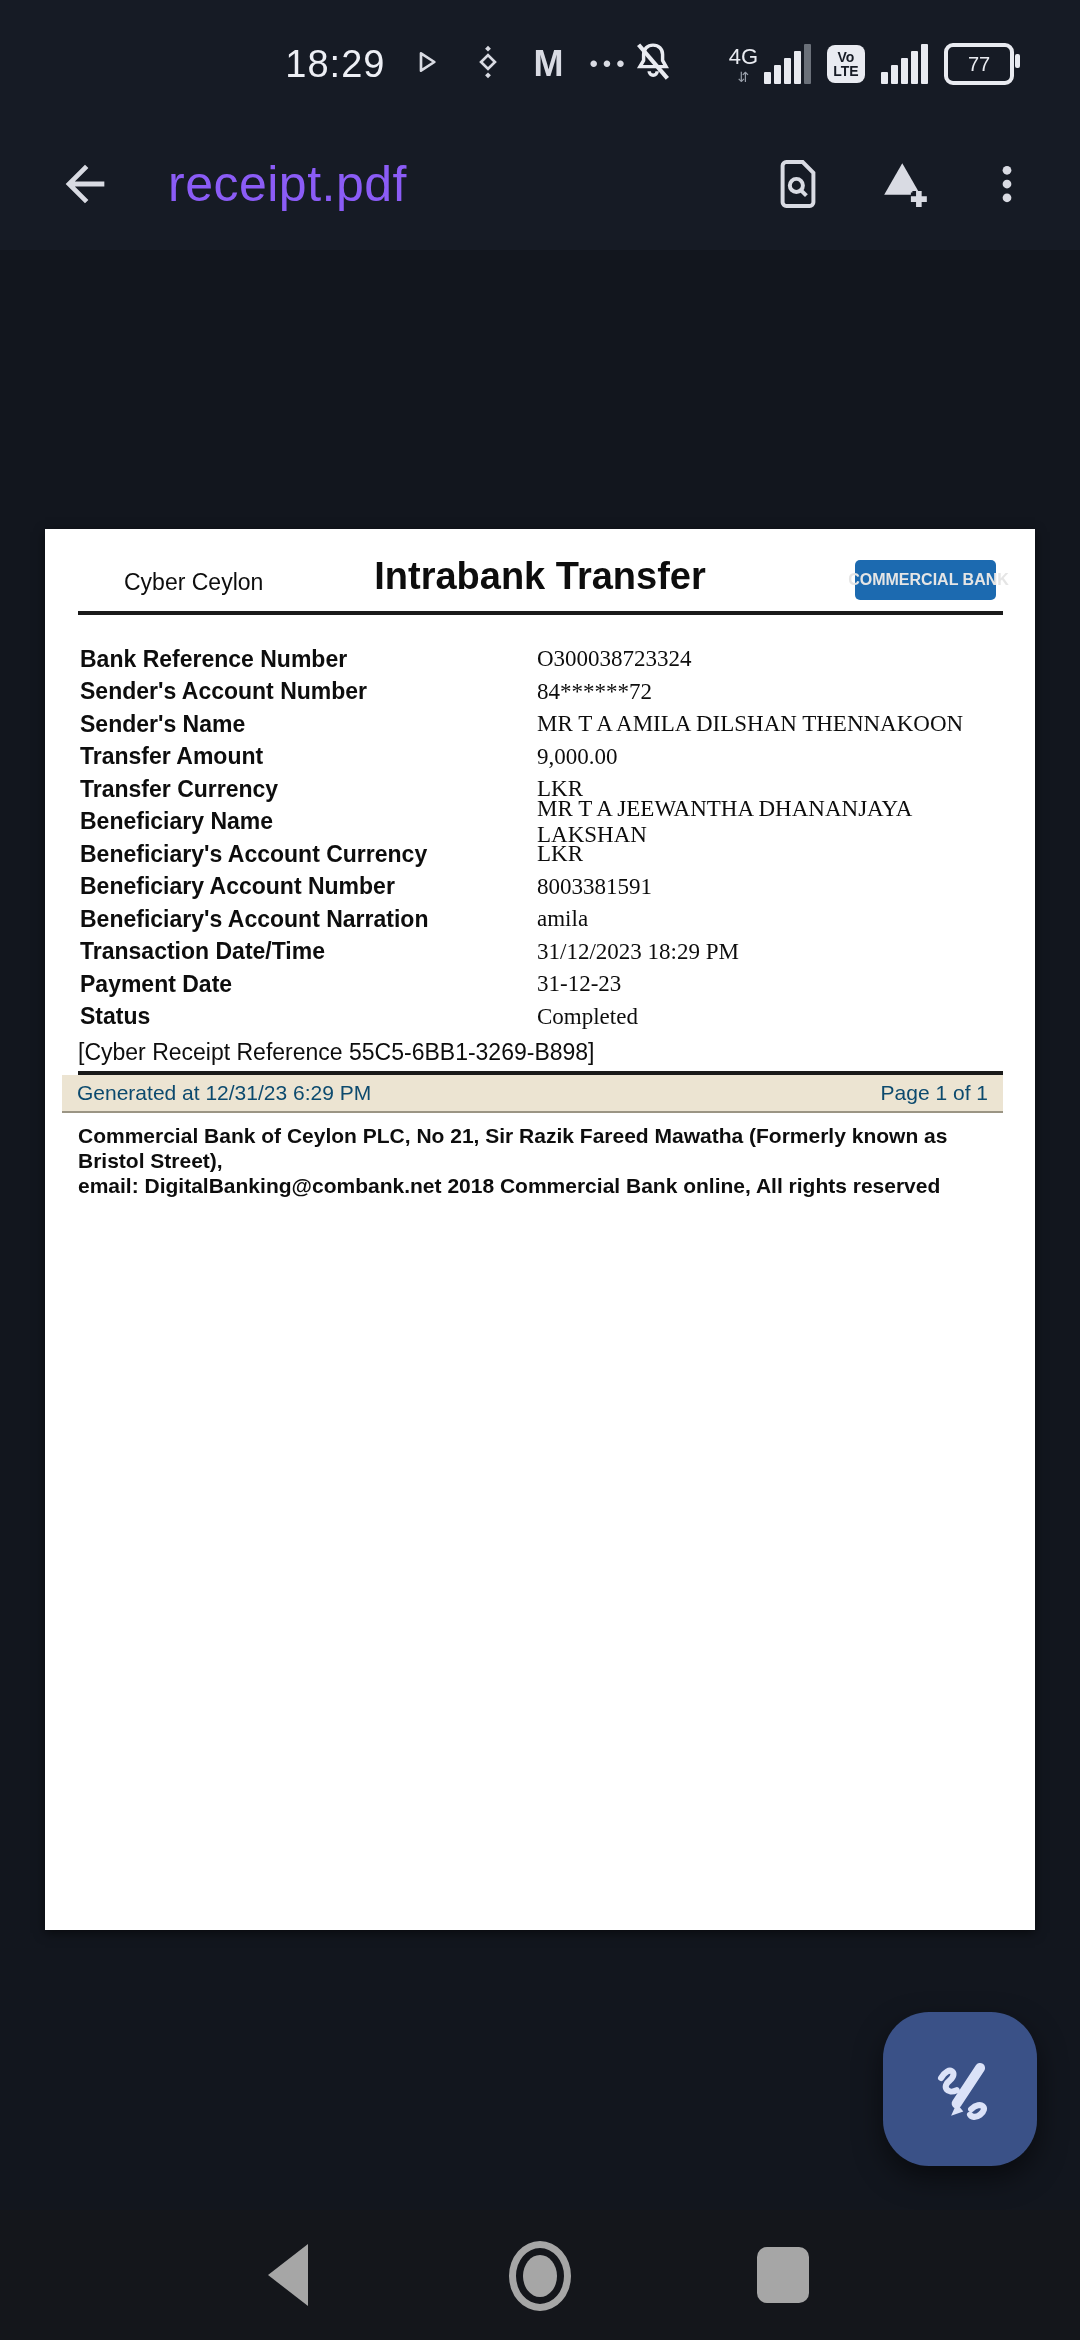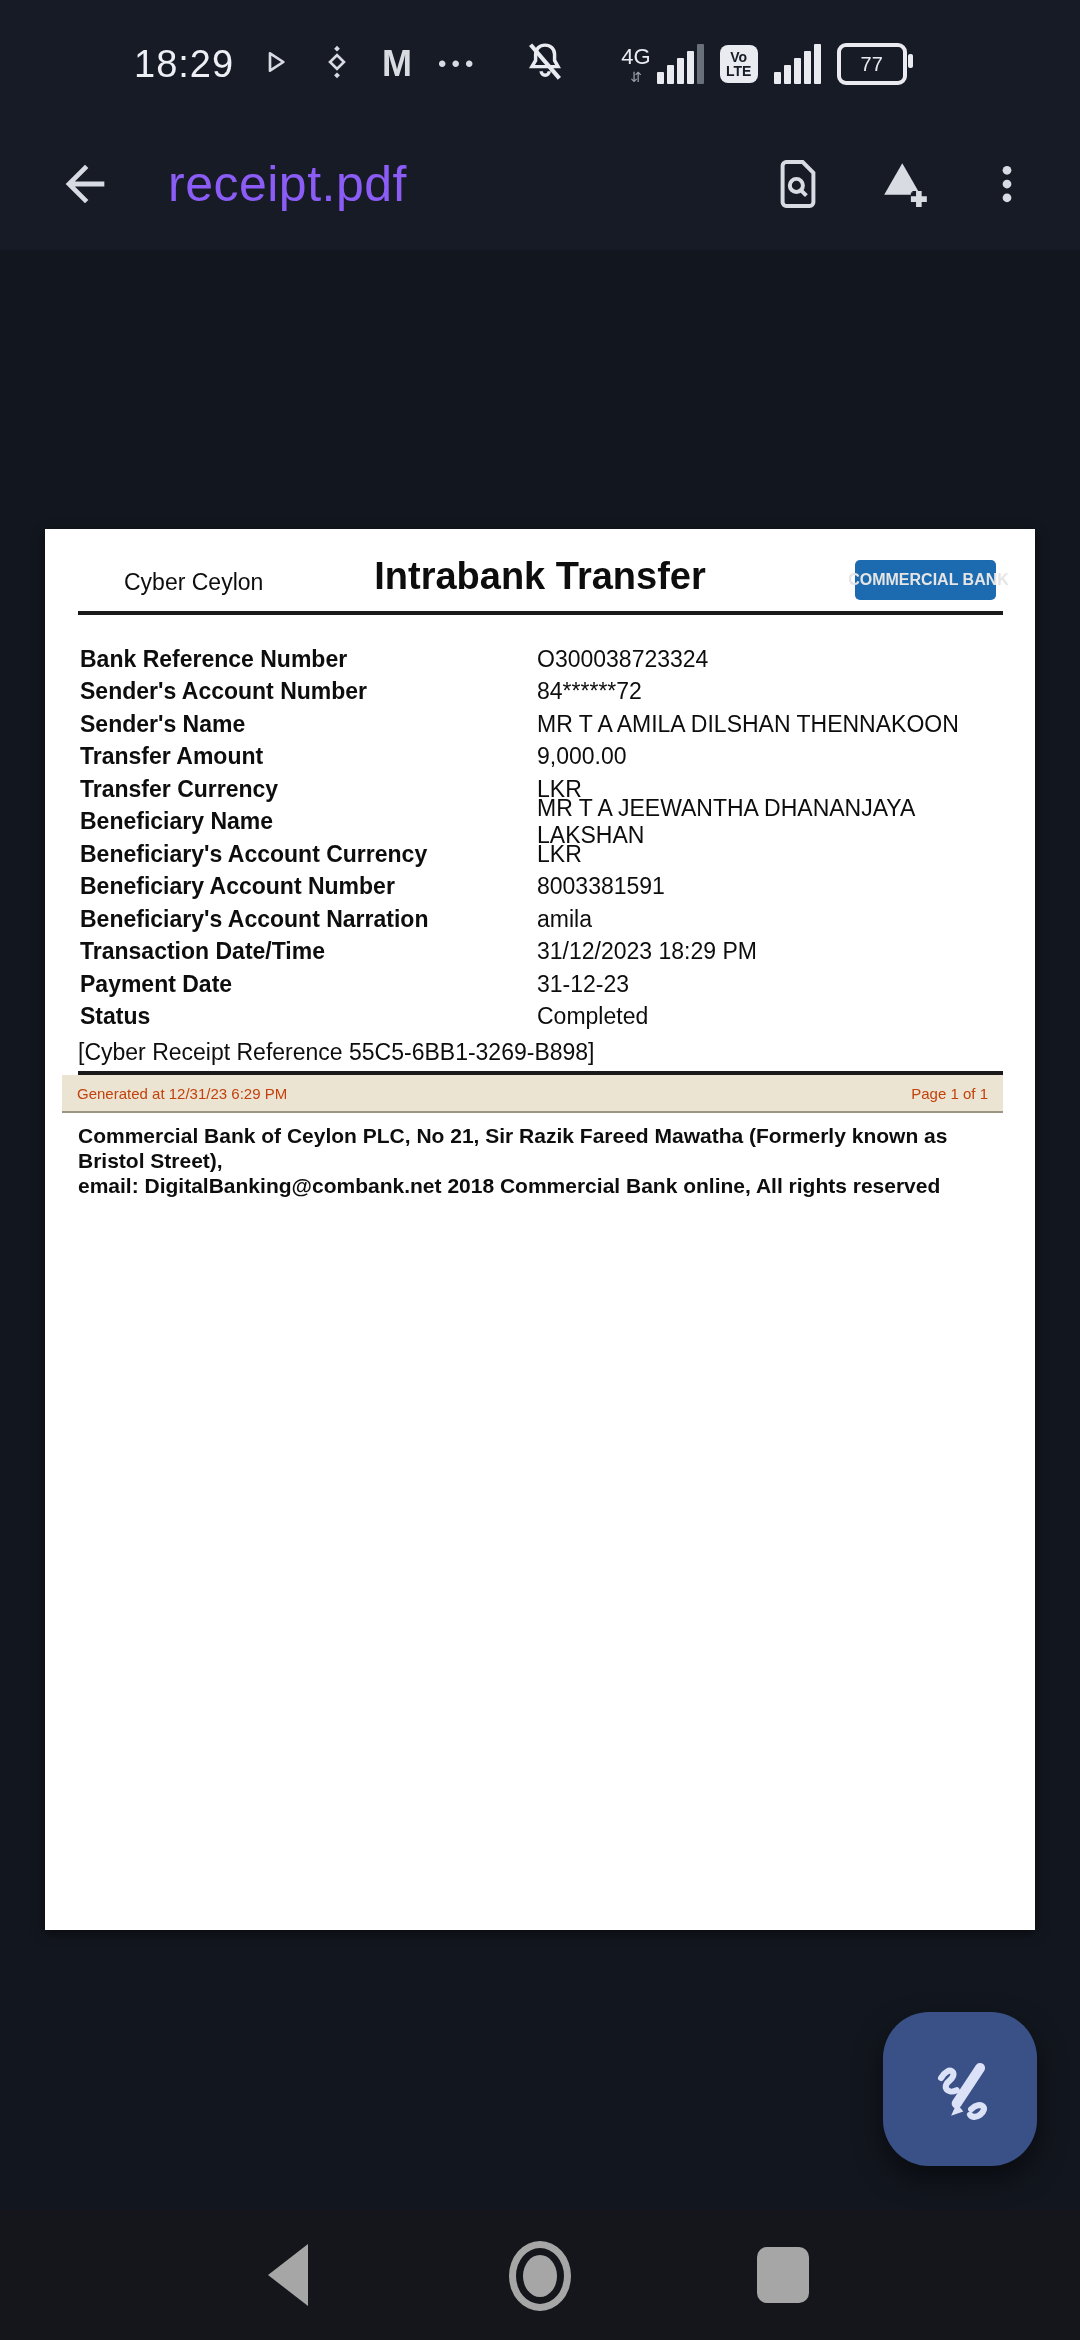--- a/index.html
+++ b/index.html
@@ -1,22 +1,22 @@
 <!DOCTYPE html>
 <html><head>
 <meta charset="utf-8">
 <style>
   html,body{margin:0;padding:0;background:#000;}
   .screen{position:relative;width:1080px;height:2340px;background:#12161e;overflow:hidden;
           font-family:"Liberation Sans",sans-serif;}
 
   
   .status-bar{position:absolute;top:0;left:0;right:0;height:118px;background:#161b25;
-              display:flex;align-items:center;justify-content:flex-start;
-              padding:10px 66px 0 134px;box-sizing:border-box;gap:44px;}
+              display:flex;align-items:center;justify-content:flex-end;
+              padding:10px 66px 0 134px;box-sizing:border-box;}
   .sb-left{display:flex;align-items:center;gap:26px;}
   .sb-time{font-size:38px;font-weight:500;color:#edeff5;letter-spacing:1px;}
   .sb-right{display:flex;align-items:center;gap:16px;}
   .sb-glyph{color:#d9dbe3;font-weight:600;}
   .gmail-m{font-size:36px;}
   .more-dots{font-size:24px;letter-spacing:5px;color:#d9dbe3;}
   .net{display:flex;align-items:flex-end;gap:6px;}
   .net-left{display:flex;flex-direction:column;align-items:center;line-height:1;margin-left:37px;}
   .net-type{font-size:22px;color:#e9ebf1;font-weight:500;}
   .net-arrows{font-size:14px;color:#9aa0ab;margin-top:2px;}
@@ -44,26 +44,26 @@
         box-shadow:0 3px 10px rgba(0,0,0,.55);color:#0d0d0d;}
   .doc-type{position:absolute;left:79px;top:40px;font-size:23px;}
   .doc-title{position:absolute;left:0;right:0;top:26px;text-align:center;font-size:38px;font-weight:700;}
   .bank-logo{position:absolute;left:810px;top:31px;width:141px;height:40px;background:#1c6ab0;
              border-radius:5px;display:flex;align-items:center;justify-content:center;gap:6px;}
   .logo-text{color:#e5e5e5;font-size:16px;font-weight:700;letter-spacing:0;white-space:nowrap;}
   .header-rule{position:absolute;left:33px;right:32px;top:82px;height:4px;background:#1a1a1a;}
   .fields{position:absolute;left:35px;right:28px;top:114px;}
   .field-row{display:flex;height:32.5px;align-items:center;font-size:23px;}
   .field-label{width:457px;font-weight:700;}
-  .field-value{flex:1;}
+  .field-value{flex:1;font-family:Liberation Serif, serif;}
   .ref-line{position:absolute;left:33px;top:510px;font-size:23px;}
   .gen-rule{position:absolute;left:33px;right:32px;top:542px;height:4px;background:#1a1a1a;}
   .gen-bar{position:absolute;left:17px;right:32px;top:546px;height:38px;background:#ece4d2;
            border-bottom:2px solid #9b9584;display:flex;align-items:center;justify-content:space-between;
-           padding:0 15px;box-sizing:border-box;font-size:15px;color:#c2410c;}
+           padding:0 15px;box-sizing:border-box;font-size:21px;color:#0c4a6e;}
   .pdf-footer{position:absolute;left:33px;right:28px;top:594px;font-size:21px;font-weight:700;
               line-height:25px;}
 
   
   .fab{position:absolute;left:883px;top:2012px;width:154px;height:154px;border-radius:46px;
        background:#3a5187;border:none;cursor:pointer;display:flex;align-items:center;
        justify-content:center;box-shadow:0 12px 28px rgba(0,0,0,.5);}
 
   
   .nav-bar{position:absolute;left:0;right:0;bottom:0;height:130px;background:#14161b;}

